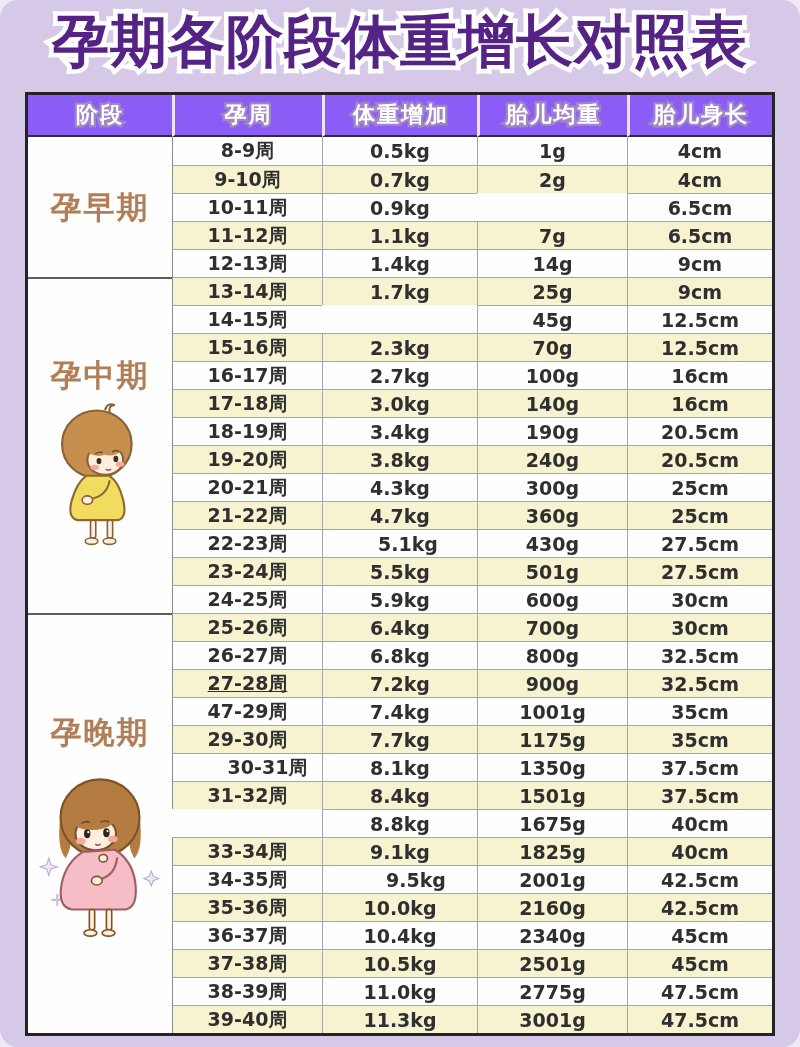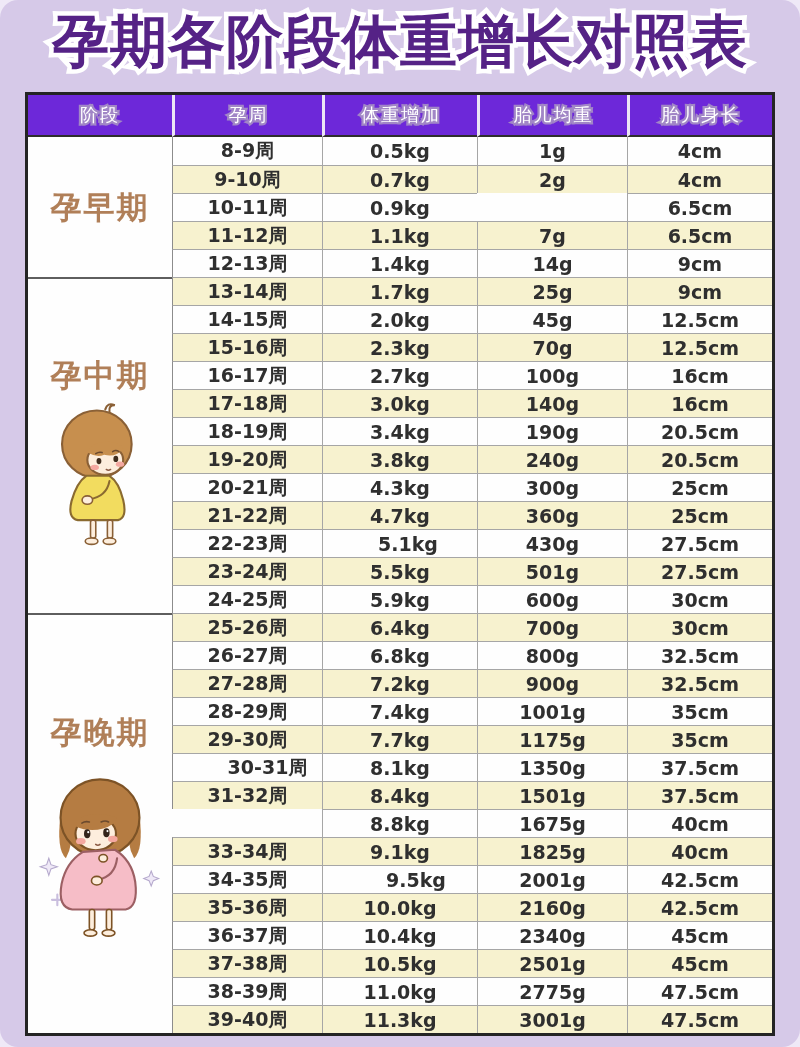--- a/index.html
+++ b/index.html
@@ -35,25 +35,25 @@
     width:750px;height:944px;
     box-sizing:border-box;
     border:3px solid #242424;
     background:#fefefe;
     display:grid;
     grid-template-columns:144px 150px 155px 150px 145px;
     grid-template-rows:42px repeat(32,28px);
   }
   .hcell{
     grid-row:1;
-    background:#6d28d9;
+    background:#8b5cf6;
     border-bottom:2px solid #2e2e2e;
     color:#ffffff;
-    font-size:18px;
-    font-weight:400;
+    font-size:22px;
+    font-weight:700;
     letter-spacing:2px;
     -webkit-text-stroke:4.5px #a186c6;
     paint-order:stroke fill;
     display:flex;align-items:center;justify-content:center;
     white-space:nowrap;
   }
   .hcell.hsep{border-left:3px solid #ece5f5;}
   .h1{grid-column:1}.h2{grid-column:2}.h3{grid-column:3}.h4{grid-column:4}.h5{grid-column:5}
   .cell{
     display:flex;align-items:center;justify-content:center;
@@ -184,21 +184,20 @@
       <div class="cell alt" style="grid-area: 5 / 5;">6.5cm</div>
       <div class="cell col-first" style="grid-area: 6 / 2;">12-13周</div>
       <div class="cell" style="grid-area: 6 / 3;">1.4kg</div>
       <div class="cell" style="grid-area: 6 / 4;">14g</div>
       <div class="cell" style="grid-area: 6 / 5;">9cm</div>
       <div class="cell alt col-first" style="grid-area: 7 / 2;">13-14周</div>
       <div class="cell alt" style="grid-area: 7 / 3;">1.7kg</div>
       <div class="cell alt" style="grid-area: 7 / 4;">25g</div>
       <div class="cell alt" style="grid-area: 7 / 5;">9cm</div>
       <div class="cell col-first" style="grid-area: 8 / 2;">14-15周</div>
-      <div class="cell" style="grid-area: 8 / 3;">2.0kg</div>
       <div class="cell" style="grid-area: 8 / 4;">45g</div>
       <div class="cell" style="grid-area: 8 / 5;">12.5cm</div>
       <div class="cell alt col-first" style="grid-area: 9 / 2;">15-16周</div>
       <div class="cell alt" style="grid-area: 9 / 3;">2.3kg</div>
       <div class="cell alt" style="grid-area: 9 / 4;">70g</div>
       <div class="cell alt" style="grid-area: 9 / 5;">12.5cm</div>
       <div class="cell col-first" style="grid-area: 10 / 2;">16-17周</div>
       <div class="cell" style="grid-area: 10 / 3;">2.7kg</div>
       <div class="cell" style="grid-area: 10 / 4;">100g</div>
       <div class="cell" style="grid-area: 10 / 5;">16cm</div>
@@ -235,25 +234,25 @@
       <div class="cell" style="grid-area: 18 / 4;">600g</div>
       <div class="cell" style="grid-area: 18 / 5;">30cm</div>
       <div class="cell alt col-first" style="grid-area: 19 / 2;">25-26周</div>
       <div class="cell alt" style="grid-area: 19 / 3;">6.4kg</div>
       <div class="cell alt" style="grid-area: 19 / 4;">700g</div>
       <div class="cell alt" style="grid-area: 19 / 5;">30cm</div>
       <div class="cell col-first" style="grid-area: 20 / 2;">26-27周</div>
       <div class="cell" style="grid-area: 20 / 3;">6.8kg</div>
       <div class="cell" style="grid-area: 20 / 4;">800g</div>
       <div class="cell" style="grid-area: 20 / 5;">32.5cm</div>
-      <div class="cell alt col-first" style="grid-area: 21 / 2;">27-28周</div>
+      <div class="cell alt col-first" style="grid-area: 21 / 2; text-decoration: underline;">27-28周</div>
       <div class="cell alt" style="grid-area: 21 / 3;">7.2kg</div>
       <div class="cell alt" style="grid-area: 21 / 4;">900g</div>
       <div class="cell alt" style="grid-area: 21 / 5;">32.5cm</div>
-      <div class="cell col-first" style="grid-area: 22 / 2;">28-29周</div>
+      <div class="cell col-first" style="grid-area: 22 / 2;">47-29周</div>
       <div class="cell" style="grid-area: 22 / 3;">7.4kg</div>
       <div class="cell" style="grid-area: 22 / 4;">1001g</div>
       <div class="cell" style="grid-area: 22 / 5;">35cm</div>
       <div class="cell alt col-first" style="grid-area: 23 / 2;">29-30周</div>
       <div class="cell alt" style="grid-area: 23 / 3;">7.7kg</div>
       <div class="cell alt" style="grid-area: 23 / 4;">1175g</div>
       <div class="cell alt" style="grid-area: 23 / 5;">35cm</div>
       <div class="cell col-first" style="grid-area: 24 / 2; padding-left: 40px;">30-31周</div>
       <div class="cell" style="grid-area: 24 / 3;">8.1kg</div>
       <div class="cell" style="grid-area: 24 / 4;">1350g</div>

